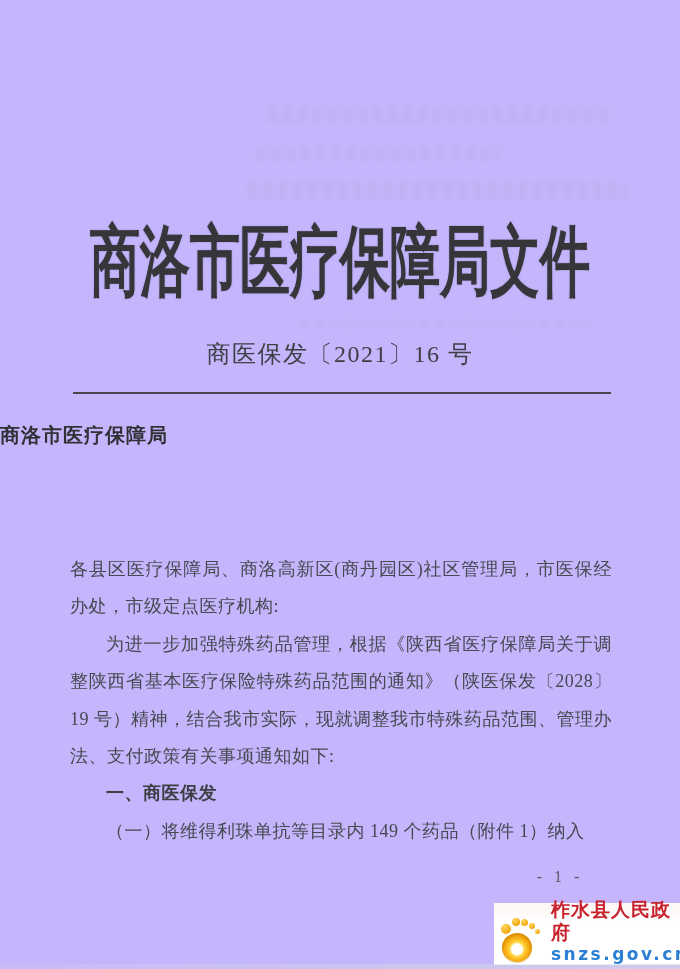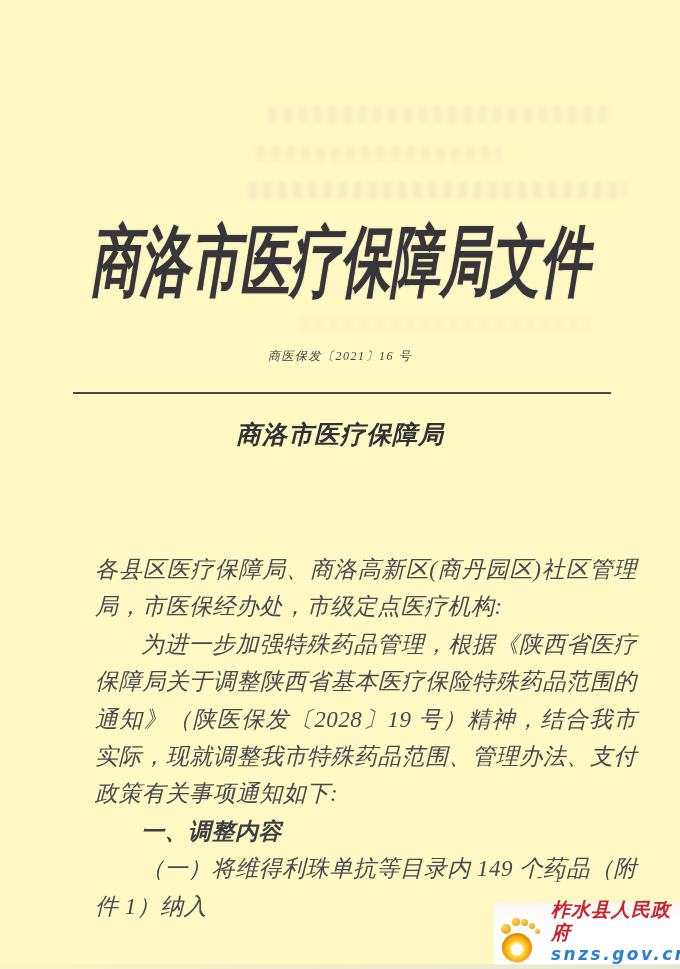--- a/index.html
+++ b/index.html
@@ -5,24 +5,23 @@
   html, body { margin: 0; padding: 0; }
   body {
     font-family: "Liberation Serif", "DejaVu Serif", serif;
     background: #9a9a9a;
   }
   .scan-page {
     position: relative;
     width: 680px;
     height: 969px;
     margin: 0 auto;
-    background: #fef9c3;
+    background: #c4b5fd;
     overflow: hidden;
     color: #46484c;
-    font-style: italic;
   }
 
   
   .bleed {
     position: absolute;
     background: repeating-linear-gradient(90deg,
       rgba(150,150,158,0.22) 0 9px,
       rgba(205,205,210,0.05) 9px 15px);
     filter: blur(2.2px);
     opacity: 0.42;
@@ -53,64 +52,62 @@
     white-space: nowrap;
     transform: scale(1.0, 1.55);
     transform-origin: center center;
     font-family: "Liberation Serif", "DejaVu Serif", serif;
     text-shadow: 0 0 1px rgba(53,53,58,0.55);
   }
 
   
   .doc-number {
     position: absolute;
-    top: 348px;
+    top: 338px;
     left: 0;
     width: 100%;
     text-align: center;
-    font-size: 12px;
+    font-size: 24px;
     letter-spacing: 1.5px;
     color: #3e4045;
   }
 
   .rule {
     position: absolute;
     top: 392px;
     left: 73px;
     width: 538px;
     height: 2px;
     background: #47474c;
   }
 
   
   .notice-title {
     position: absolute;
     top: 416px;
     left: 0;
     width: 100%;
-    text-align: center;
-    font-size: 25px;
+    font-size: 20px;
     font-weight: 700;
     line-height: 38px;
     color: #303035;
     letter-spacing: 1px;
   }
 
   
   .body-text {
     position: absolute;
     top: 551px;
     left: 70px;
     width: 542px;
-    font-size: 23px;
+    font-size: 18px;
     line-height: 37.4px;
     text-align: justify;
     color: #474950;
     letter-spacing: 0.5px;
-    margin-left: 25px;
   }
   .body-text p { margin: 0; }
   .indent { text-indent: 2em; }
   .section-heading { font-weight: 700; color: #3c3e44; }
 
   .page-number {
     position: absolute;
     top: 868px;
     left: 500px;
     width: 120px;
@@ -210,21 +207,21 @@
 
   <div class="rule"></div>
 
   <div class="notice-title">
     <div>商洛市医疗保障局</div>
   </div>
 
   <div class="body-text">
     <p>各县区医疗保障局、商洛高新区(商丹园区)社区管理局，市医保经办处，市级定点医疗机构:</p>
     <p class="indent">为进一步加强特殊药品管理，根据《陕西省医疗保障局关于调整陕西省基本医疗保险特殊药品范围的通知》（陕医保发〔2028〕19 号）精神，结合我市实际，现就调整我市特殊药品范围、管理办法、支付政策有关事项通知如下:</p>
-    <p class="indent section-heading">一、调整内容</p>
+    <p class="indent section-heading">一、商医保发</p>
     <p class="indent">（一）将维得利珠单抗等目录内 149 个药品（附件 1）纳入</p>
   </div>
 
   <div class="page-number">- 1 -</div>
 
   <div class="watermark">
     <div class="foot-logo">
       <span class="toe toe-1"></span>
       <span class="toe toe-2"></span>
       <span class="toe toe-3"></span>

